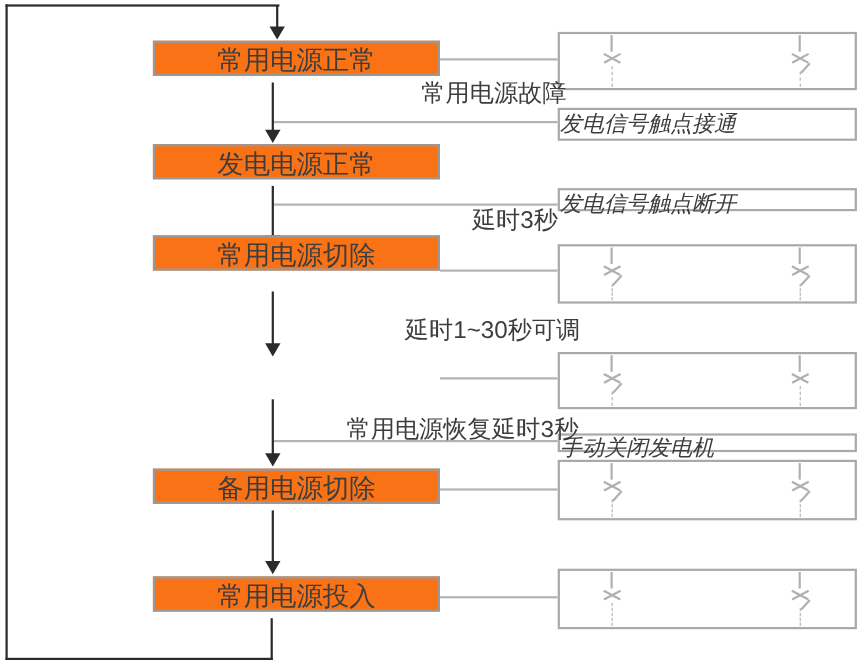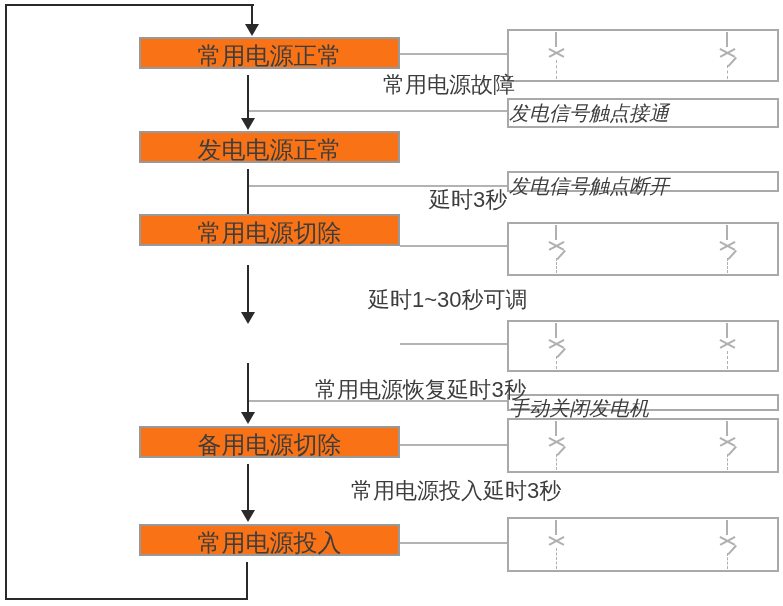--- a/index.html
+++ b/index.html
@@ -82,21 +82,20 @@
   <div class="fbox" style="top:37px;">常用电源正常</div>
   <div class="fbox" style="top:131px;">发电电源正常</div>
   <div class="fbox" style="top:214px;">常用电源切除</div>
   <div class="fbox" style="top:524px;">常用电源投入</div>
   <div class="fbox" style="top:426px;">备用电源切除</div>
 
   <div class="tlabel" style="left:383px;top:70px;">常用电源故障</div>
   <div class="tlabel" style="left:404px;top:185px;margin-left:25px;">延时3秒</div>
   <div class="tlabel" style="left:368px;top:285px;text-align:center;">延时1~30秒可调</div>
   <div class="tlabel" style="left:315px;top:375px;font-family:Liberation Mono, monospace;">常用电源恢复延时3秒</div>
-  <div class="tlabel" style="left:351px;top:476px;">常用电源投入延时3秒</div>
 
   <div class="rbox txt" style="top:98px;height:30px;line-height:26px;">发电信号触点接通</div>
   <div class="rbox txt" style="top:171px;height:21px;line-height:27px;">发电信号触点断开</div>
   <div class="rbox txt" style="top:394px;height:17px;line-height:25px;">手动关闭发电机</div>
 
   <div class="rbox" style="top:29px;height:53px;">
     <div class="contact" style="left:35px;" data-state="closed">
       <div class="c-top"></div>
       <div class="c-x">
           <i class="x1"></i>

